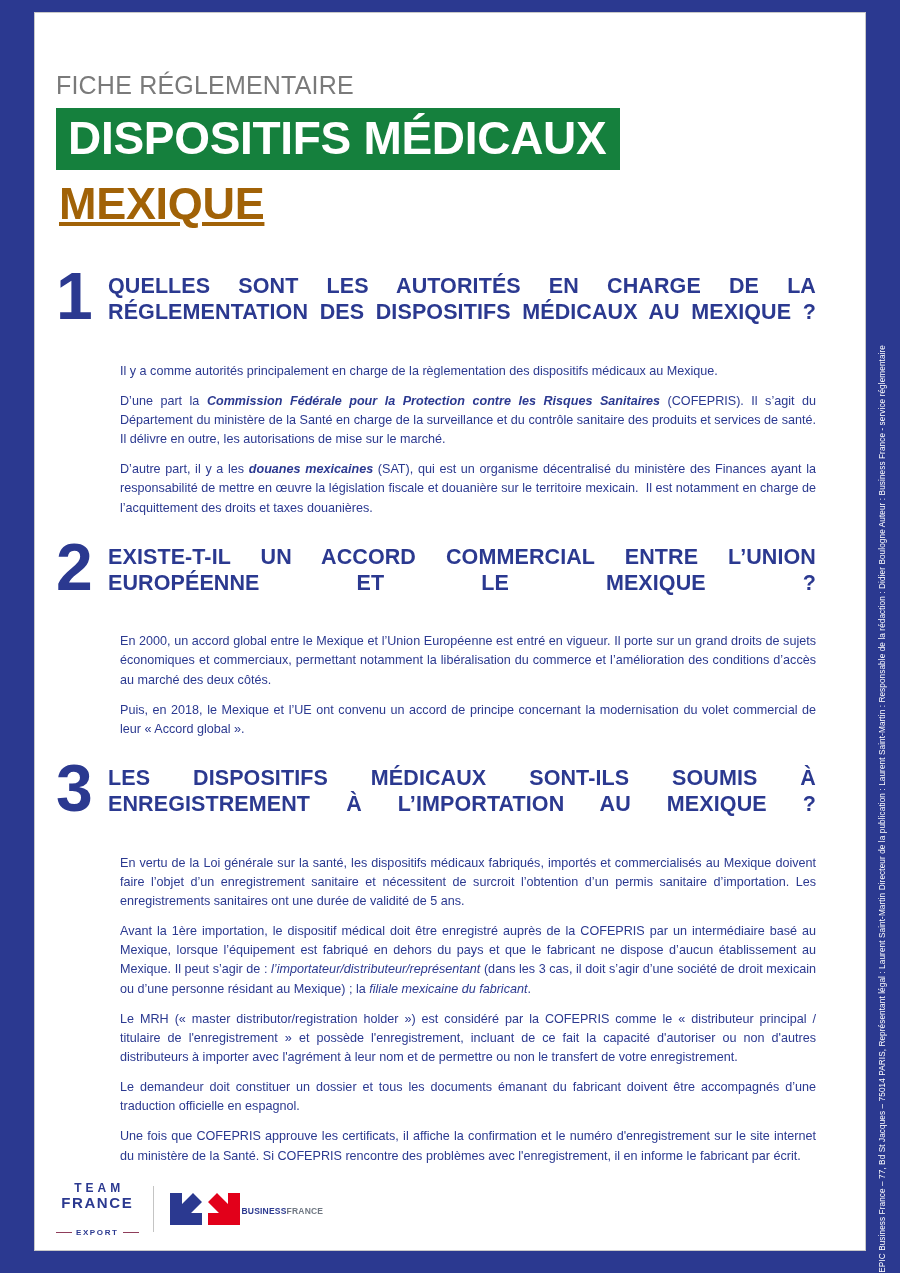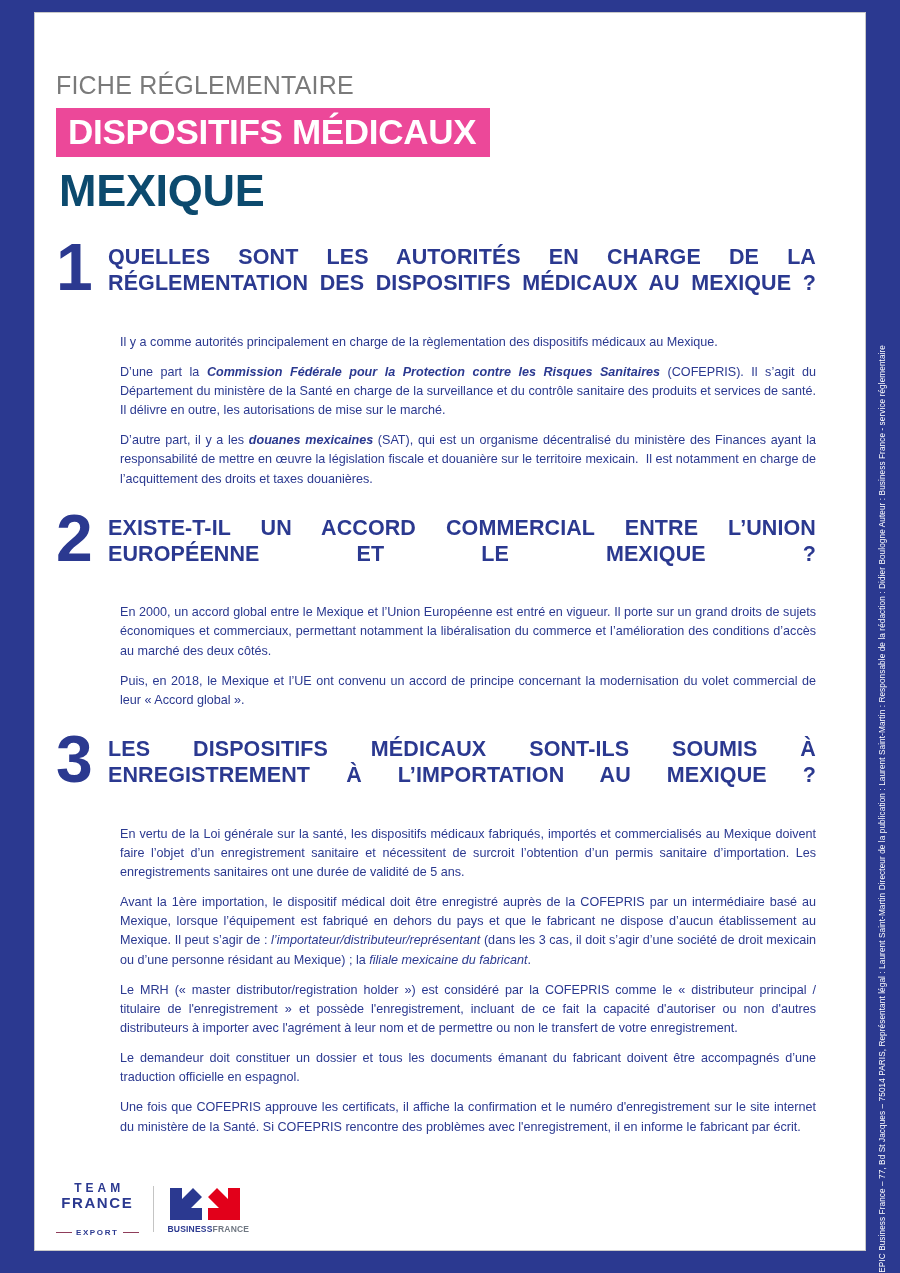--- a/index.html
+++ b/index.html
@@ -85,38 +85,39 @@
     color: #7a7a7a;
     font-size: 25px;
     font-weight: normal;
     letter-spacing: 0.2px;
     margin: 0 0 8px 0;
     line-height: 1.1;
   }
 
   .title-bar {
     display: inline-block;
-    background: #ec4899;
+    background: #15803d;
     color: #ffffff;
-    font-size: 35px;
+    font-size: 46px;
     font-weight: bold;
     line-height: 1.18;
     padding: 3px 14px 5px 12px;
     margin: 0 0 10px 0;
     letter-spacing: -0.3px;
   }
 
   .country {
-    color: #0c4a6e;
+    color: #a16207;
     font-size: 45px;
     font-weight: bold;
     line-height: 1.05;
-    margin: 0 0 30px 0;
+    margin: 0 0 46px 0;
     padding-left: 3px;
     letter-spacing: -0.3px;
+    text-decoration: underline;
   }
 
   
   .section {
     position: relative;
     margin: 0 0 26px 0;
   }
   .section-head {
     position: relative;
     min-height: 54px;
@@ -220,22 +221,22 @@
 
   .logo-divider {
     width: 1px;
     height: 46px;
     background: #c4c4c4;
     margin: 0 14px 0 0;
   }
 
   .bf-logo {
     display: flex;
-    flex-direction: column;
-    align-items: flex-start;
+    flex-direction: row;
+    align-items: center;
   }
   .bf-mark {
     position: relative;
     width: 74px;
     height: 36px;
   }
   .bf-mark svg { display: block; }
   .bf-word {
     margin-top: 3px;
     font-size: 8.5px;

